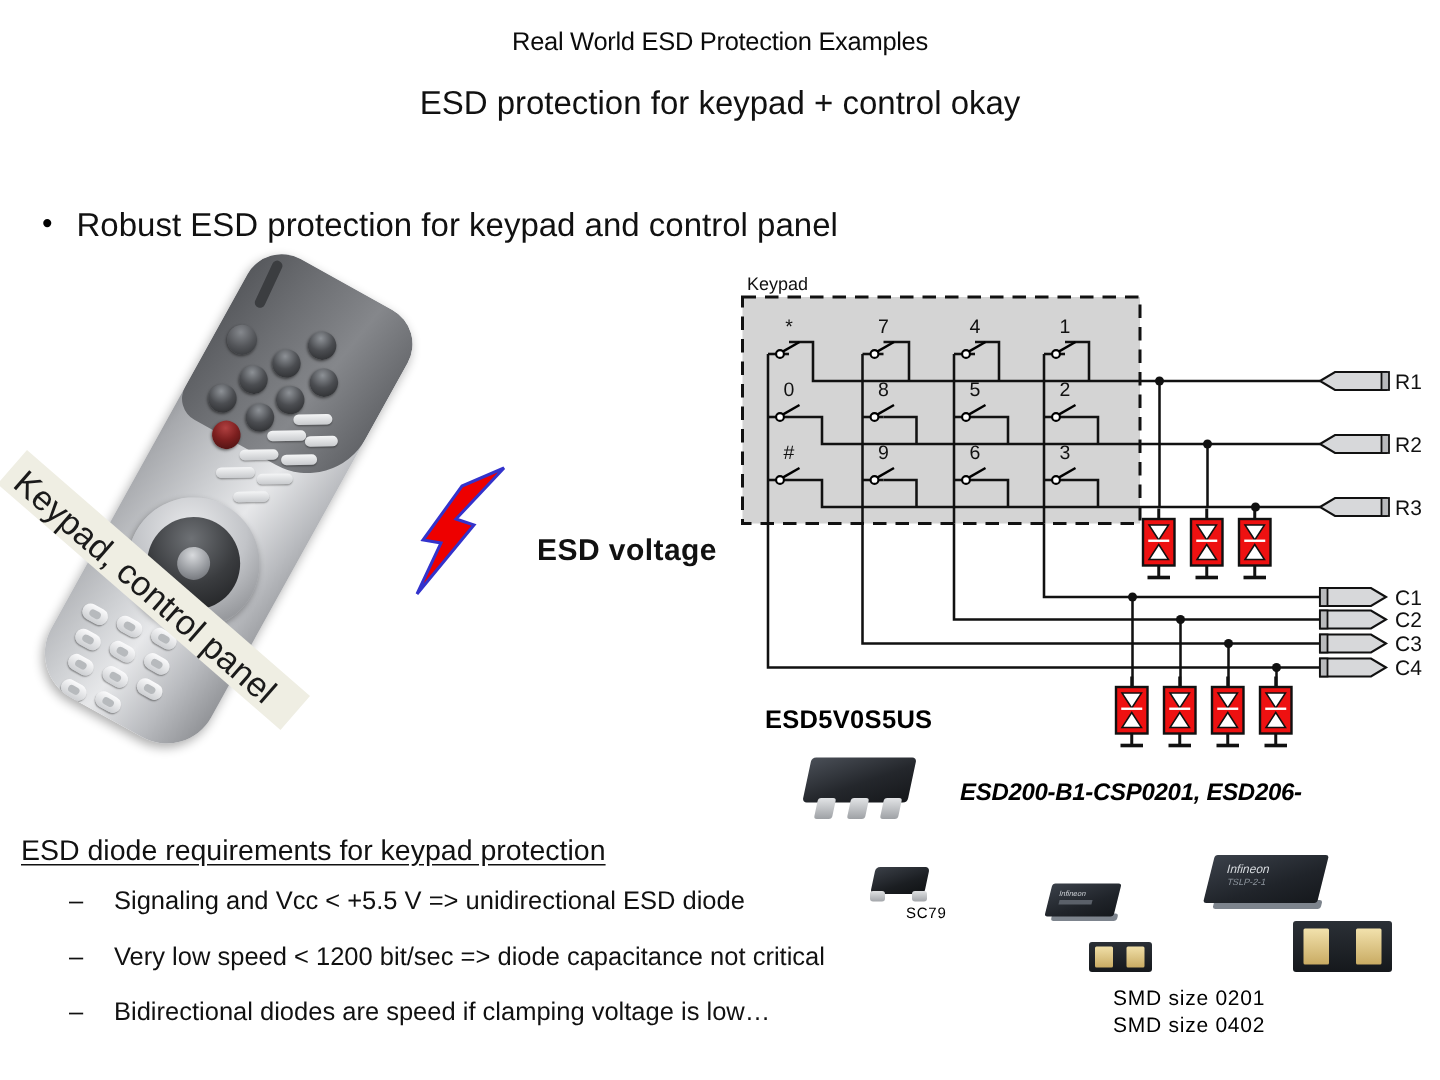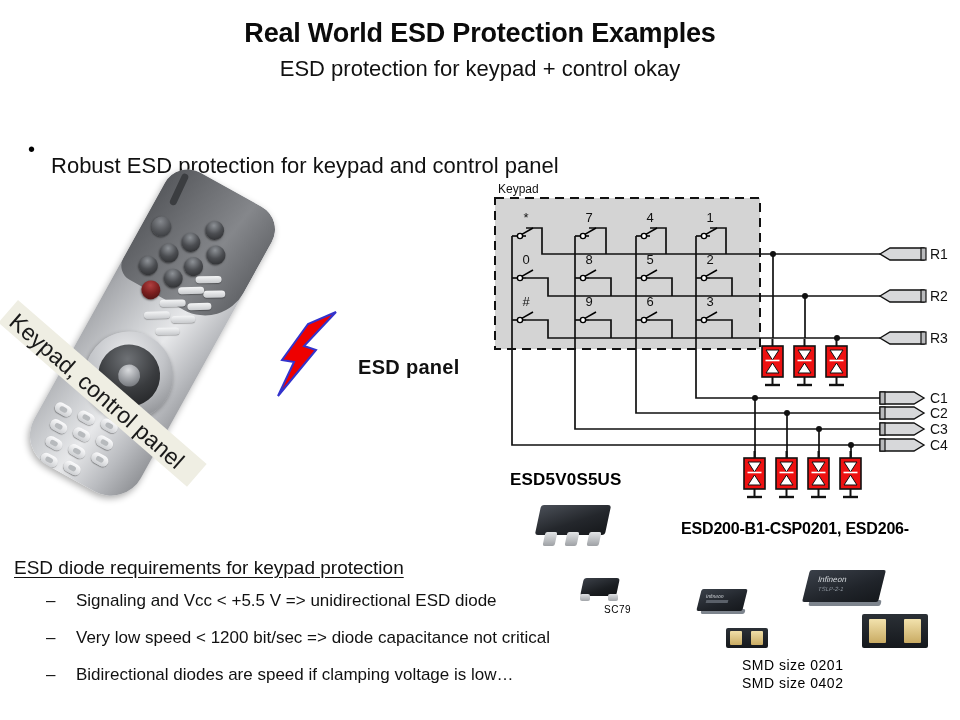--- a/index.html
+++ b/index.html
@@ -5,31 +5,31 @@
   html,body{margin:0;padding:0;}
   body{
     width:960px;height:720px;background:#ffffff;overflow:hidden;position:relative;
     font-family:"Liberation Sans", sans-serif;color:#000;
   }
   .abs{position:absolute;}
 
   
   #title{
     left:0;top:18px;width:960px;text-align:center;
-    font-size:27px;font-weight:bold;letter-spacing:-0.2px;color:#0b0b0b;
+    font-size:17px;font-weight:normal;letter-spacing:-0.2px;color:#0b0b0b;
   }
   #subtitle{
     left:0;top:56px;width:960px;text-align:center;
     font-size:22px;font-weight:normal;color:#111;
   }
 
   
   #bullet-row{left:28px;top:136px;width:760px;display:flex;align-items:flex-start;gap:16px;}
   #bullet-dot{font-size:20px;line-height:26px;}
-  #bullet-text{font-size:22px;line-height:27px;color:#111;margin-top:16px;}
+  #bullet-text{font-size:22px;line-height:27px;color:#111;}
 
   
   #remote-wrap{left:10px;top:175px;width:400px;height:360px;}
   #remote-body{
     position:absolute;left:80px;top:-6px;width:122px;height:330px;
     transform:rotate(29deg);transform-origin:50% 50%;
     border-radius:26px 26px 34px 34px;
     background:linear-gradient(100deg,#7e8084 0%,#a7a9ad 16%,#cfd1d4 42%,#e7e8ea 58%,#b9bbbf 80%,#8b8d91 100%);
     box-shadow:0 3px 7px rgba(0,0,0,.33);
     overflow:hidden;
@@ -76,21 +76,21 @@
   
   #bolt{left:258px;top:310px;width:90px;height:90px;}
   #esd-strike{left:358px;top:356px;font-size:20px;font-weight:bold;color:#111;letter-spacing:.3px;}
 
   
   #schem{left:490px;top:180px;width:470px;height:320px;}
   #schem-svg{display:block;}
 
   
   #esd5v0{left:510px;top:470px;font-size:17px;font-weight:bold;letter-spacing:.2px;}
-  #esd200{left:640px;top:518px;width:310px;text-align:center;font-size:16px;font-weight:bold;line-height:21px;letter-spacing:-.2px;}
+  #esd200{left:640px;top:518px;width:310px;text-align:left;font-size:16px;font-weight:bold;line-height:21px;letter-spacing:-.2px;font-style:italic;}
   #sc79{left:604px;top:604px;font-size:10px;letter-spacing:.5px;}
   #smd-labels{left:742px;top:656px;font-size:14px;line-height:18px;letter-spacing:.5px;}
 
   
   .pkg{position:absolute;}
   #pkg-sot{left:534px;top:505px;width:78px;height:48px;}
   #pkg-sot .top{position:absolute;left:4px;top:0;width:70px;height:30px;background:linear-gradient(160deg,#4a4f57,#24272c 55%,#15171a);border-radius:3px;transform:skewX(-12deg);}
   #pkg-sot .lead{position:absolute;top:27px;width:12px;height:14px;background:linear-gradient(180deg,#e2e4e6,#9ea1a5);border-radius:2px;transform:skewX(-12deg);}
   #pkg-sc79{left:578px;top:578px;width:44px;height:26px;}
   #pkg-sc79 .body{position:absolute;left:4px;top:0;width:36px;height:18px;background:linear-gradient(160deg,#3b4048,#1b1e22 60%,#101214);border-radius:3px;transform:skewX(-12deg);}
@@ -199,21 +199,21 @@
         <i></i>
       </div>
   </div>
 </div>
 
 <div class="abs" id="panel-label">Keypad, control panel</div>
 
 <svg class="abs" id="bolt" viewBox="0 0 90 90">
   <polygon points="78,2 46,36 58,40 20,86 36,52 24,50 50,14" fill="#ee0000" stroke="#3333cc" stroke-width="2"></polygon>
 </svg>
-<div class="abs" id="esd-strike">ESD panel</div>
+<div class="abs" id="esd-strike">ESD voltage</div>
 
 <div class="abs" id="schem">
 <svg id="schem-svg" width="470" height="320" viewBox="0 0 470 320">
   <defs>
     <g id="sw">
       <circle cx="0" cy="0" r="2.6" fill="#fff" stroke="#000" stroke-width="1.4"></circle>
       <line x1="1.8" y1="-1.6" x2="13" y2="-8" stroke="#000" stroke-width="1.6"></line>
     </g>
 
     <g id="diode">

